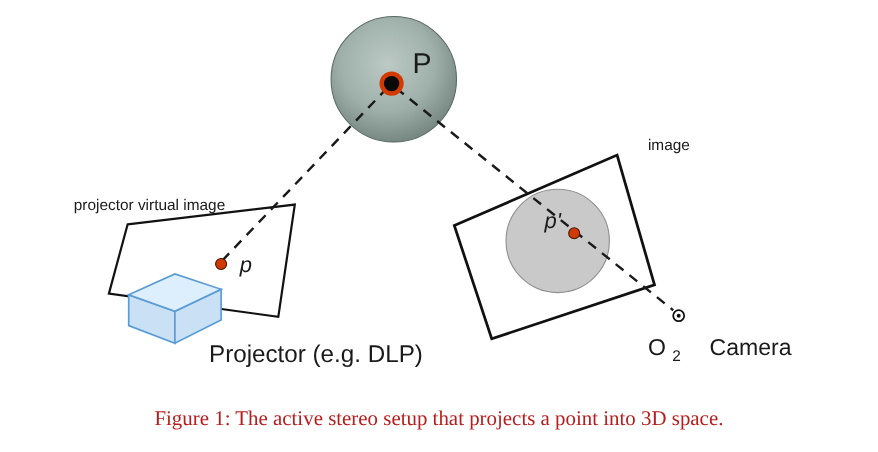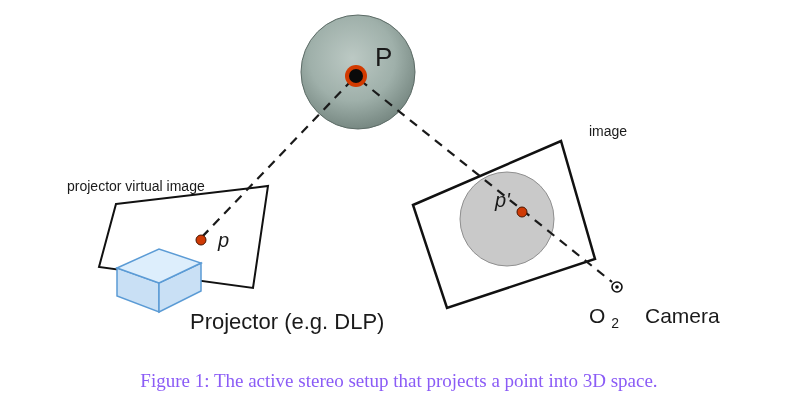--- a/index.html
+++ b/index.html
@@ -30,21 +30,21 @@
   .lbl-math   { font-size: 20px; font-style: italic; }
   .lbl-sub    { font-size: 14px; }
   #figure-caption {
     position: absolute;
     left: 0;
     right: 0;
     top: 370px;
     text-align: center;
     font-family: "Liberation Serif", serif;
     font-size: 19px;
-    color: #8b5cf6;
+    color: #b91c1c;
   }
 </style>
 </head>
 <body>
 
 <div id="stage">
 
   <svg id="diagram" width="798" height="411" viewBox="0 0 798 411" xmlns="http://www.w3.org/2000/svg">
 
     <defs>

